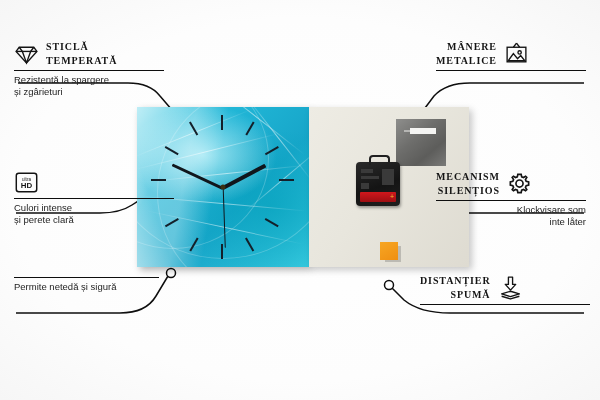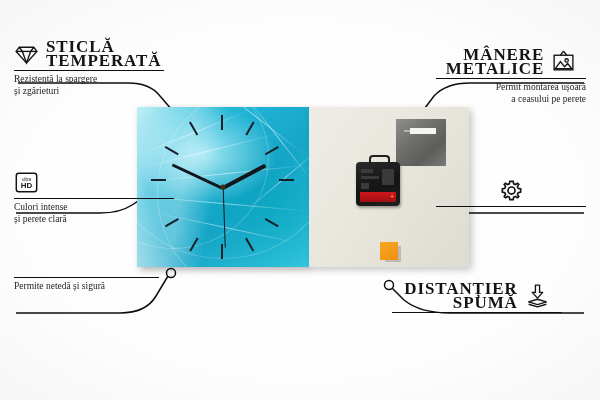--- a/index.html
+++ b/index.html
@@ -63,43 +63,43 @@
   #battery .bplus{position:absolute;right:2px;top:1px;color:#f0c030;font-size:7px;line-height:7px;font-family:"Liberation Sans",sans-serif;}
   #foam{
     position:absolute;left:71px;top:135px;width:18px;height:18px;
     background:linear-gradient(150deg,#f7a623 0%,#ef8f12 100%);
     box-shadow:4px 3px 0 -1px rgba(140,140,135,.45);
   }
 
   
   .callout{position:absolute;}
   .co-head{display:flex;align-items:center;gap:7px;}
-  .co-head.right{justify-content:center;margin-top:8px;}
+  .co-head.right{justify-content:flex-start;}
   .co-title{
     font-family:"Liberation Serif",serif;
-    font-weight:bold;font-size:17px;line-height:13.5px;
+    font-weight:bold;font-size:10px;line-height:13.5px;
     letter-spacing:.9px;color:#141414;text-transform:uppercase;
     white-space:pre-line;
   }
   .co-title.right{text-align:right;}
   .co-rule{height:1px;background:#0e0e0e;margin:3px 0 3px;}
   .co-sub{
-    font-family:Liberation Serif, serif;
+    font-family:Liberation Sans, sans-serif;
     font-size:9.5px;line-height:11.5px;color:#1d1d1d;white-space:pre-line;
   }
   .co-sub.right{text-align:right;}
   .ico{width:25px;height:25px;flex:0 0 25px;display:block;}
 
   
   #c-glass   {left:14px;  top:40px;  width:150px;}
   #c-print   {left:14px;  top:170px; width:160px;}
   #c-edges   {left:14px;  top:274px; width:145px;}
   #c-handles {left:436px; top:40px;  width:150px;}
   #c-mech    {left:436px; top:170px; width:150px;}
-  #c-spacer  {left:392px; top:274px; width:170px;}
+  #c-spacer  {left:420px; top:274px; width:170px;}
 </style>
 </head>
 <body>
 
 <div id="stage">
 
   <svg id="wires" viewBox="0 0 600 400">
     <g fill="none" stroke="#0e0e0e" stroke-width="1.5">
 
       <path d="M18,83 L128,83 Q150,83 160,96 L172,110"></path>
@@ -211,32 +211,34 @@
       <div class="co-title right">MÂNERE
 METALICE</div>
       <svg class="ico" viewBox="0 0 24 24" fill="none" stroke="#141414" stroke-width="1.3">
         <path d="M12 2 L9 6 M12 2 L15 6"></path>
         <rect x="3" y="6" width="18" height="14"></rect>
         <circle cx="15" cy="11" r="1.6"></circle>
         <path d="M4 19 L9 12 L13 17 L16 14 L20 19 Z" fill="none"></path>
       </svg>
     </div>
     <div class="co-rule"></div>
-    <div class="co-sub right">Permit montarea ușoară
-a ceasului pe perete</div>
   </div>
 
   <div class="callout" id="c-mech">
     <div class="co-head right">
+      <div class="co-title right">MECANISM
+SILENȚIOS</div>
       <svg class="ico" viewBox="0 0 24 24" fill="none" stroke="#141414" stroke-width="1.6">
         <path d="M12 3.2 L13.6 3.2 L14.1 5.6 L15.8 6.3 L17.8 5 L19 6.2 L17.7 8.2 L18.4 9.9 L20.8 10.4 L20.8 12 L20.8 13.6 L18.4 14.1 L17.7 15.8 L19 17.8 L17.8 19 L15.8 17.7 L14.1 18.4 L13.6 20.8 L12 20.8 L10.4 20.8 L9.9 18.4 L8.2 17.7 L6.2 19 L5 17.8 L6.3 15.8 L5.6 14.1 L3.2 13.6 L3.2 12 L3.2 10.4 L5.6 9.9 L6.3 8.2 L5 6.2 L6.2 5 L8.2 6.3 L9.9 5.6 L10.4 3.2 Z"></path>
         <circle cx="12" cy="12" r="3.4"></circle>
       </svg>
     </div>
     <div class="co-rule"></div>
+    <div class="co-sub right">Klockvisare som
+inte låter</div>
   </div>
 
   <div class="callout" id="c-spacer">
     <div class="co-head right">
       <div class="co-title right">DISTANȚIER
 SPUMĂ</div>
       <svg class="ico" viewBox="0 0 24 24" fill="none" stroke="#141414" stroke-width="1.3" stroke-linejoin="round">
         <path d="M10 2 L14 2 L14 9 L17 9 L12 14.5 L7 9 L10 9 Z"></path>
         <path d="M12 15.6 L20.5 18.2 L12 20.8 L3.5 18.2 Z"></path>
         <path d="M3.5 20.4 L12 23 L20.5 20.4"></path>

